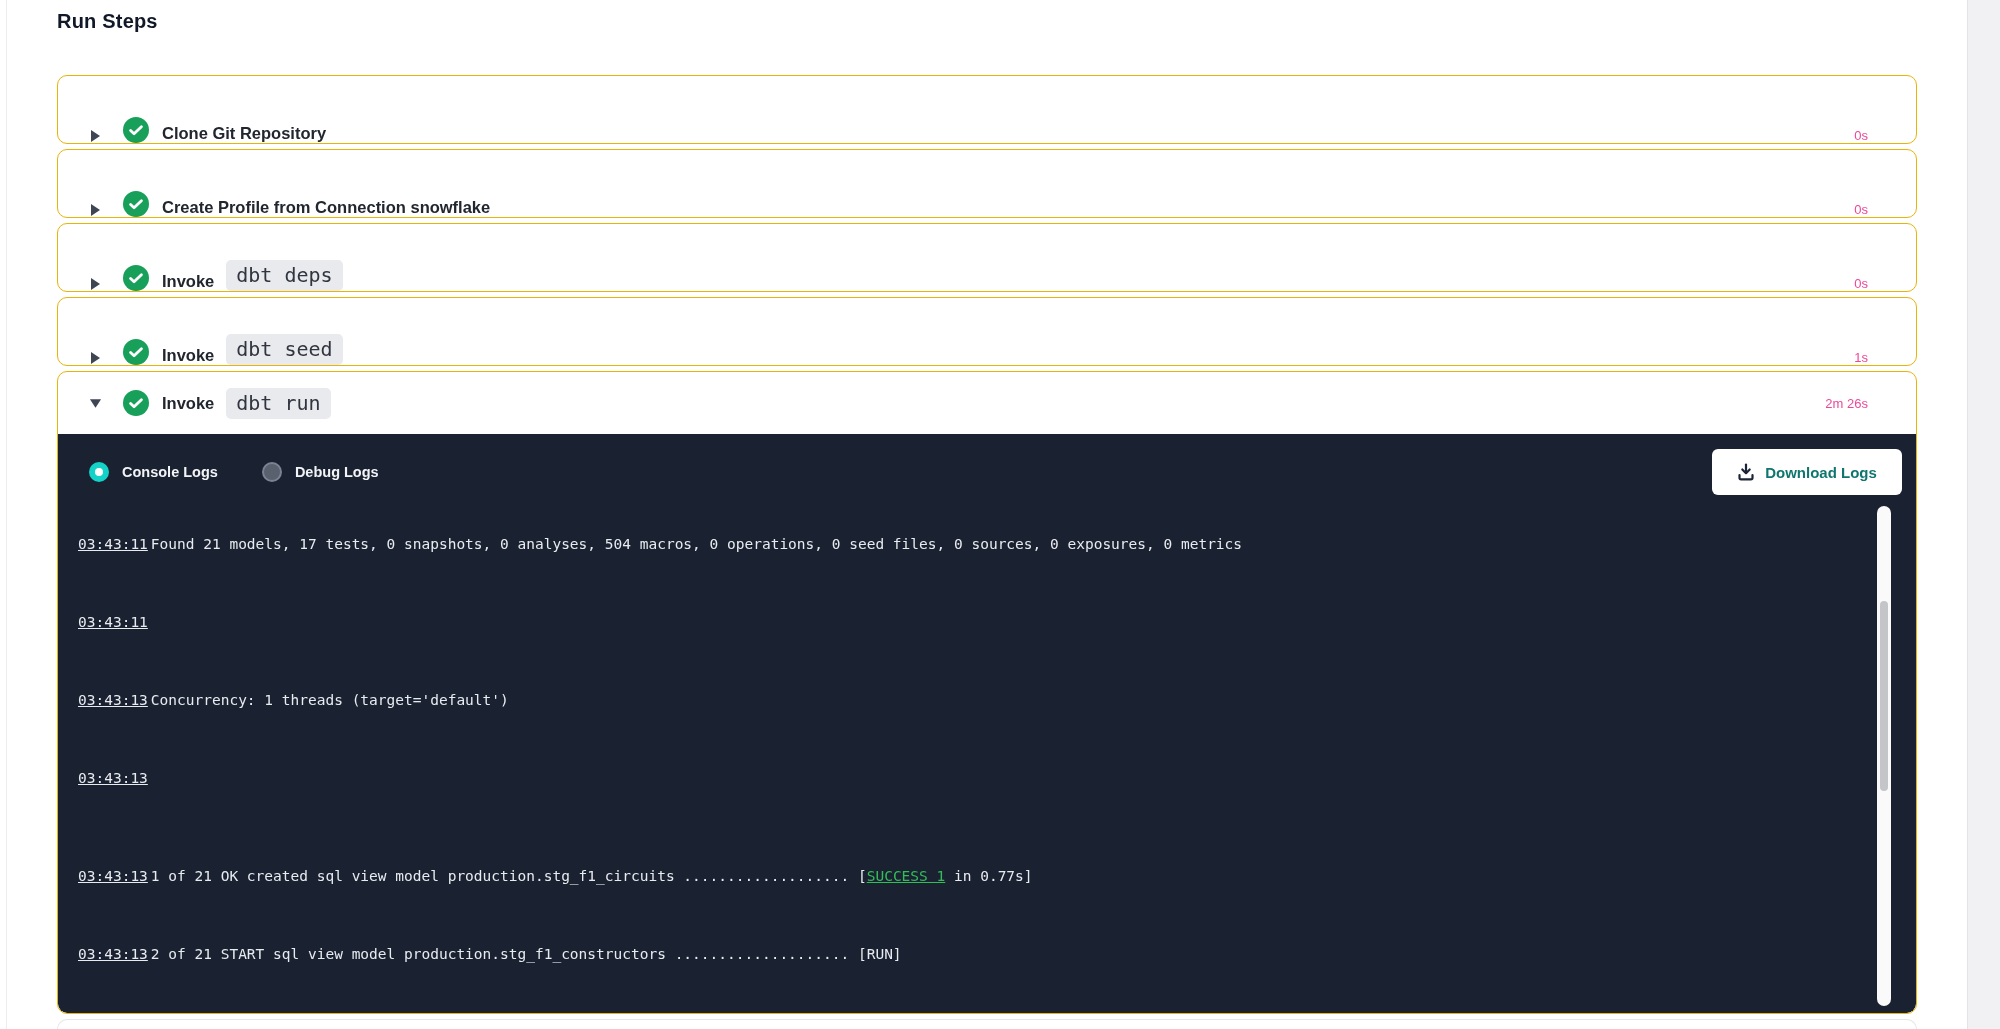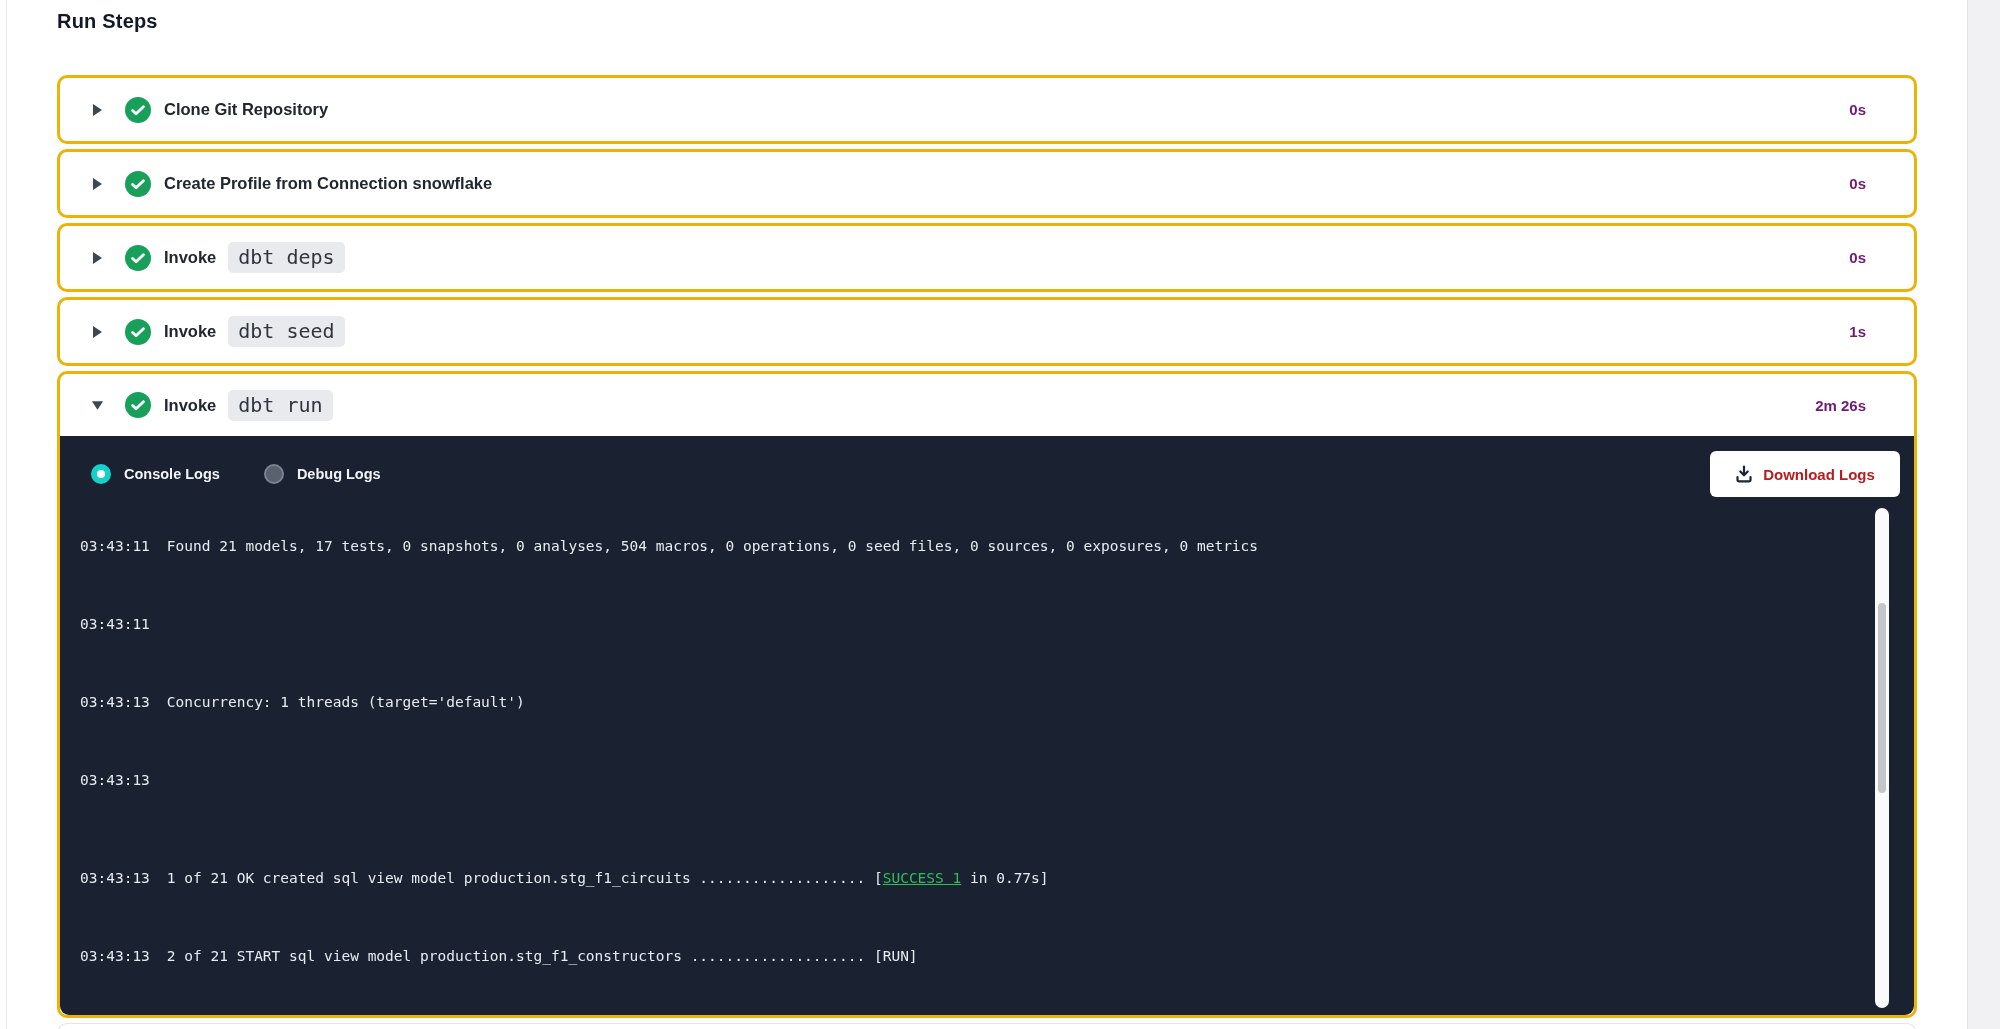--- a/index.html
+++ b/index.html
@@ -9,52 +9,52 @@
 
   .left-rule { position: absolute; left: 6px; top: 0; width: 1px; height: 1029px; background: #ededef; }
   .right-gutter { position: absolute; left: 1967px; top: 0; width: 33px; height: 1029px;
     background: #f1f1f4; border-left: 1px solid #e3e3e8; }
 
   .page-title { position: absolute; left: 57px; top: 10px; font-size: 20px; font-weight: 700;
     color: #111827; letter-spacing: .2px; }
 
   .steps { position: absolute; left: 57px; top: 75px; width: 1860px; }
 
-  .step { background: #fff; border: 3px solid #eab308; border-radius: 10px; margin-bottom: 5px;
-    height: 69px; display: flex; align-items: center; padding: 0 48px 0 31px; }
+  .step { background: #fff; border: 1px solid #eab308; border-radius: 10px; margin-bottom: 5px;
+    height: 69px; display: flex; align-items: flex-end; padding: 0 48px 0 31px; }
   .step.expanded { height: auto; display: block; padding: 0; overflow: hidden; }
   .step-head { height: 62px; display: flex; align-items: center; padding: 0 48px 0 31px; }
 
   .chev { width: 13px; display: flex; justify-content: center; flex: 0 0 13px; }
   .check { margin-left: 21px; width: 26px; height: 26px; flex: 0 0 26px; }
   .step-title { margin-left: 13px; font-size: 16.5px; font-weight: 700; color: #21262f; }
   .badge { margin-left: 12px; font-family: "DejaVu Sans Mono", monospace; font-size: 20px;
     color: #30353f; background: #e9eaed; border-radius: 5px; padding: 3px 10px 4px; }
-  .duration { margin-left: auto; font-size: 15px; color: #701a75; font-weight: bold; }
+  .duration { margin-left: auto; font-size: 13px; color: #ec4899; }
 
   .console { position: relative; height: 579px; background: #1a2232; border-radius: 0 0 9px 9px; overflow: hidden; }
   .console-head { display: flex; align-items: center; height: 70px; padding: 6px 14px 0 31px; }
   .radio-group { display: flex; align-items: center; }
   .radio-item { display: flex; align-items: center; cursor: pointer; }
   .radio-item + .radio-item { margin-left: 44px; }
   .radio-dot { width: 20px; height: 20px; border-radius: 50%; position: relative; }
   .radio-dot.on { background: #14d2c7; }
   .radio-dot.on::after { content:""; position: absolute; left: 6px; top: 6px; width: 8px; height: 8px;
     border-radius: 50%; background: #fff; }
   .radio-dot.off { background: #59616f; border: 2px solid #7a8294; }
   .radio-label { margin-left: 13px; font-size: 14.5px; font-weight: 700; color: #f2f4f6; }
 
   .dl-btn { margin-left: auto; height: 46px; width: 190px; background: #ffffff; border: none;
     border-radius: 6px; display: flex; align-items: center; justify-content: center; gap: 10px;
-    font-family: "Liberation Sans", sans-serif; font-size: 15px; font-weight: 700; color: #b91c1c; cursor: pointer; }
+    font-family: "Liberation Sans", sans-serif; font-size: 15px; font-weight: 700; color: #0f766e; cursor: pointer; }
 
   .log-viewport { position: absolute; left: 20px; right: 60px; top: 70px; bottom: 0; overflow: hidden; }
   .log-inner { margin-top: -8px; font-family: "DejaVu Sans Mono", monospace; font-size: 14.5px;
     line-height: 19.5px; color: #e8ebef; white-space: pre; }
-  .lt { margin-right: 17px; }
+  .lt { margin-right: 3px; text-decoration: underline; }
   .lg { color: #32bd58; text-decoration: underline; }
 
   .sb-track { position: absolute; right: 25px; top: 72px; width: 14px; height: 500px;
     background: #fafafb; border-radius: 7px; }
   .sb-thumb { position: absolute; left: 3px; top: 95px; width: 8px; height: 190px;
     background: #c3c5c9; border-radius: 5px; }
 
   .next-card-fragment { height: 20px; border: 1px solid #e4e6ea; border-bottom: none;
     border-radius: 10px 10px 0 0; margin-top: 5px; background: #fff; }
 </style>

